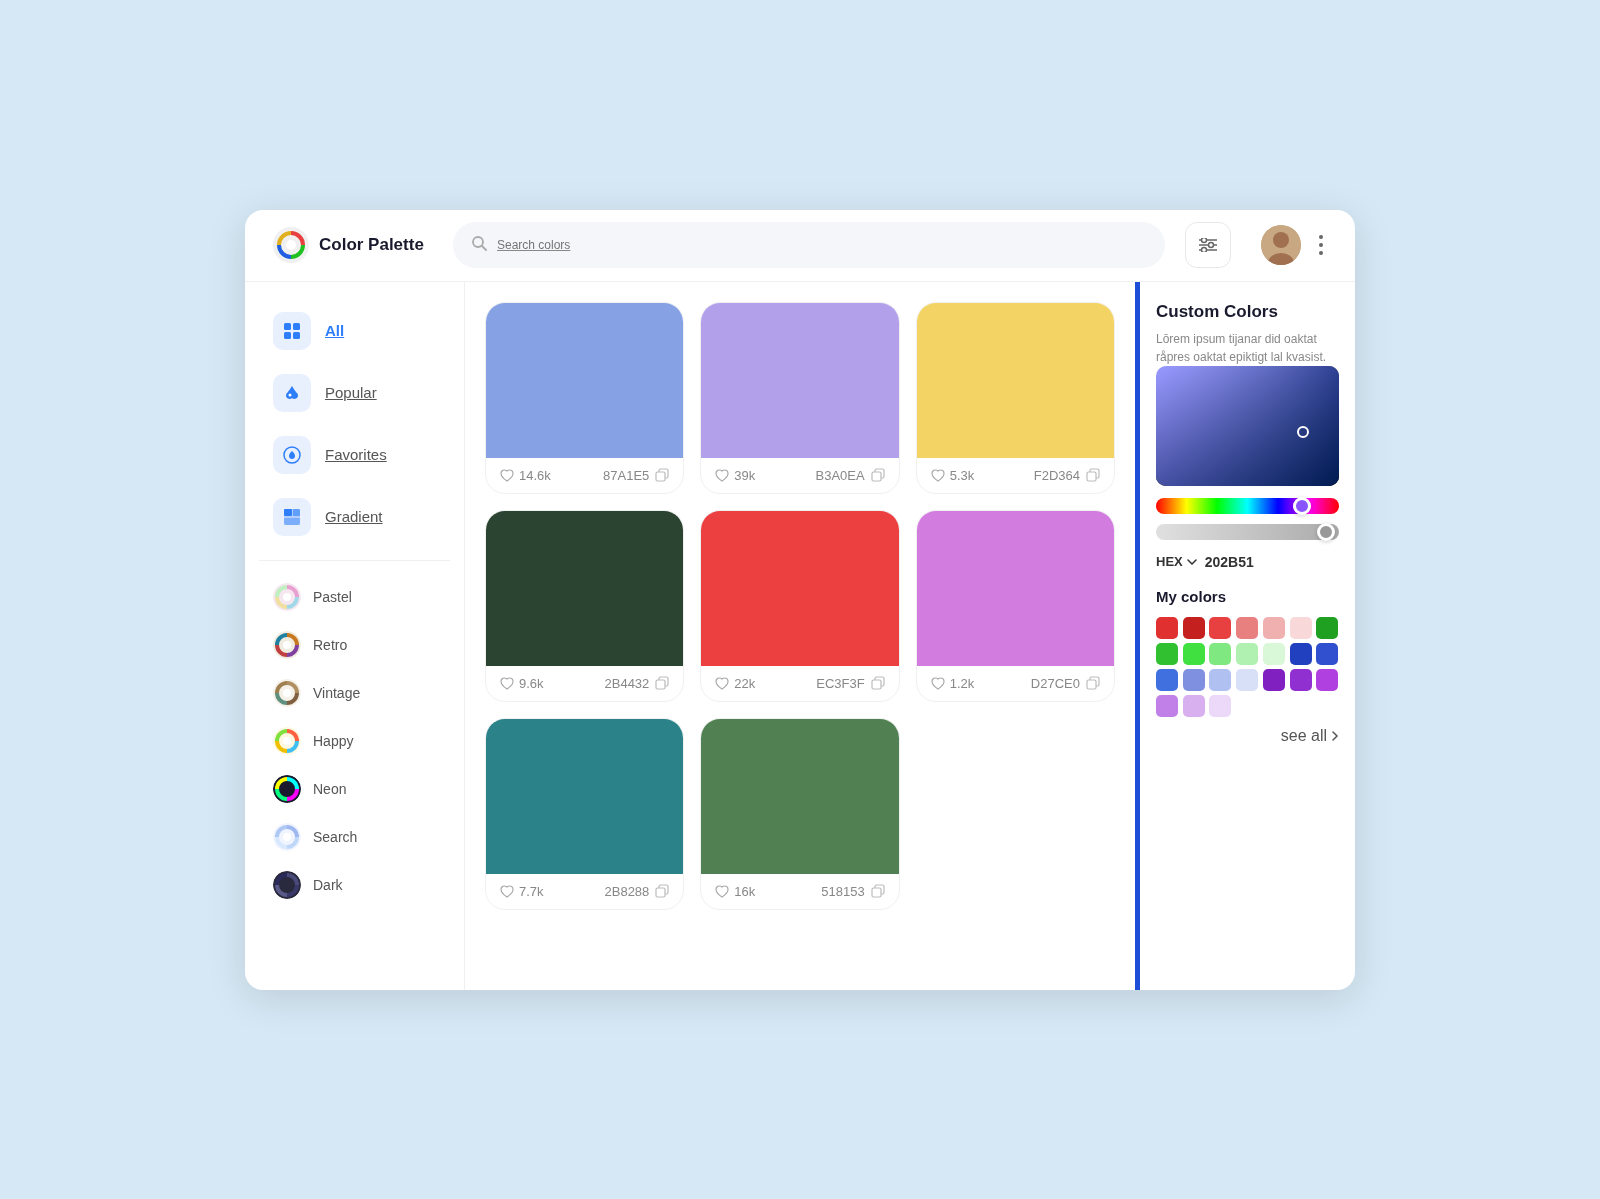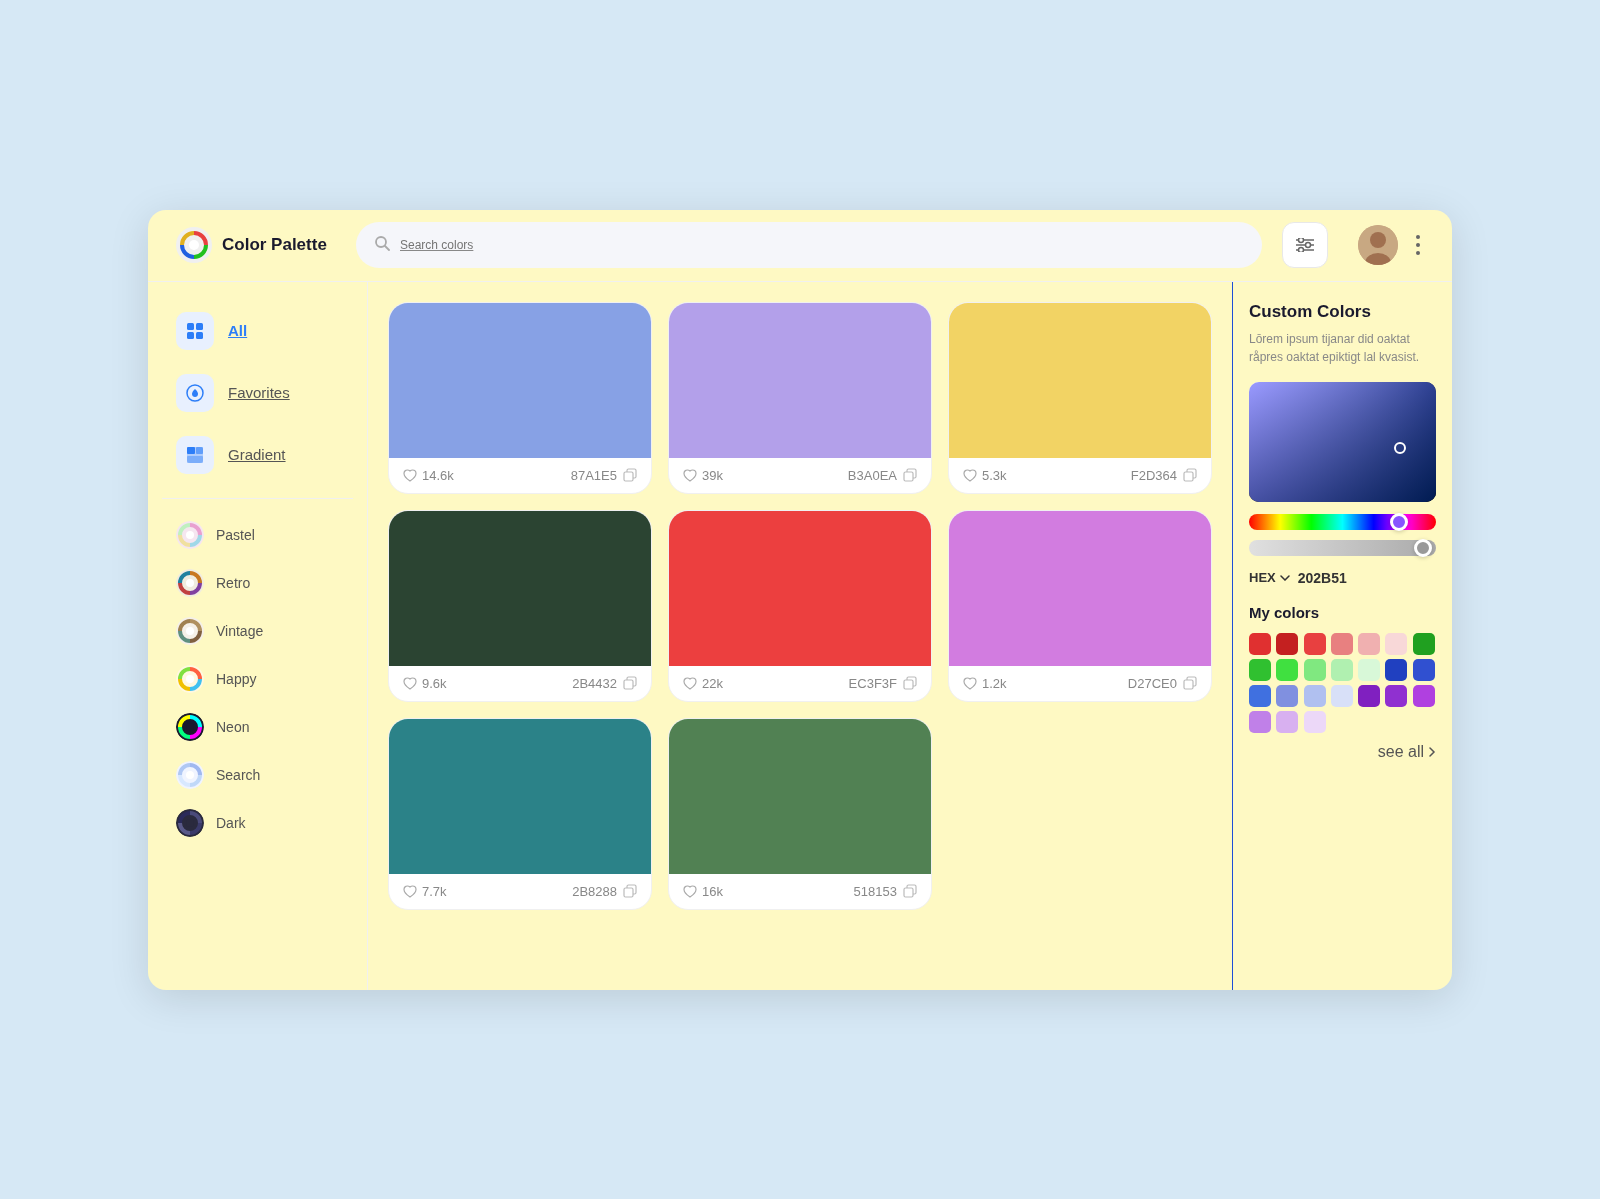--- a/index.html
+++ b/index.html
@@ -5,23 +5,23 @@
     * { box-sizing: border-box; margin: 0; padding: 0; }
     body {
       background: #d6e8f5;
       display: flex;
       align-items: center;
       justify-content: center;
       min-height: 100vh;
       font-family: -apple-system, BlinkMacSystemFont, 'Segoe UI', sans-serif;
     }
     .app-window {
-      background: #fef9c3;
+      background: #ffffff;
       border-radius: 18px;
-      width: 1304px;
+      width: 1110px;
       min-height: 780px;
       box-shadow: 0 8px 40px rgba(0,0,0,0.12);
       overflow: hidden;
       display: flex;
       flex-direction: column;
     }
     
     .header {
       display: flex;
       align-items: center;
@@ -217,36 +217,35 @@
     .color-hex-row {
       display: flex;
       align-items: center;
       gap: 6px;
       font-size: 13px;
       color: #888;
     }
     
     .right-panel {
       width: 220px;
-      border-left: 1px solid #1d4ed8;
+      border-left: 5px solid #1d4ed8;
       padding: 20px 16px;
       flex-shrink: 0;
       overflow-y: auto;
     }
     .panel-title {
       font-size: 17px;
       font-weight: 700;
       color: #1a1a2e;
       margin-bottom: 8px;
     }
     .panel-desc {
       font-size: 12px;
       color: #888;
       line-height: 1.5;
-      margin-bottom: 16px;
     }
     .color-picker-swatch {
       width: 100%;
       height: 120px;
       border-radius: 10px;
       margin-bottom: 12px;
       position: relative;
       background: linear-gradient(to bottom, transparent, #000), linear-gradient(to right, #fff, #000f4d);
       overflow: hidden;
     }
@@ -408,20 +407,29 @@
       <div class="nav-item active">
         <div class="nav-icon">
           <svg width="20" height="20" viewBox="0 0 20 20" fill="none">
             <rect x="2" y="2" width="7" height="7" rx="1.5" fill="#2d7ef8"></rect>
             <rect x="11" y="2" width="7" height="7" rx="1.5" fill="#2d7ef8"></rect>
             <rect x="2" y="11" width="7" height="7" rx="1.5" fill="#2d7ef8"></rect>
             <rect x="11" y="11" width="7" height="7" rx="1.5" fill="#2d7ef8"></rect>
           </svg>
         </div>
         <span class="nav-label">All</span>
+      </div>
+      <div class="nav-item">
+        <div class="nav-icon" style="background:#e8f0fe;">
+          <svg width="20" height="20" viewBox="0 0 20 20" fill="none">
+            <path d="M10 3 C10 3 7 8 5 10 C3 12 4 16 8 16 C9 16 10 15 10 15 C10 15 11 16 12 16 C16 16 17 12 15 10 C13 8 10 3 10 3Z" fill="#2d7ef8"></path>
+            <circle cx="8" cy="12" r="1.5" fill="white"></circle>
+          </svg>
+        </div>
+        <span class="nav-label">Popular</span>
       </div>
       <div class="nav-item">
         <div class="nav-icon" style="background:#e8f0fe;">
           <svg width="20" height="20" viewBox="0 0 20 20" fill="none">
             <circle cx="10" cy="10" r="8" stroke="#2d7ef8" stroke-width="1.5" fill="none"></circle>
             <path d="M10 6 C10 6 7 8.5 7 11 C7 12.7 8.3 14 10 14 C11.7 14 13 12.7 13 11 C13 8.5 10 6 10 6Z" fill="#2d7ef8"></path>
           </svg>
         </div>
         <span class="nav-label">Favorites</span>
       </div>

